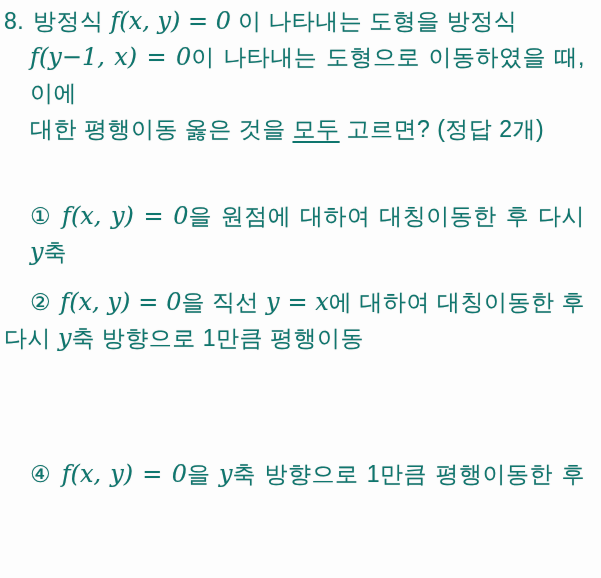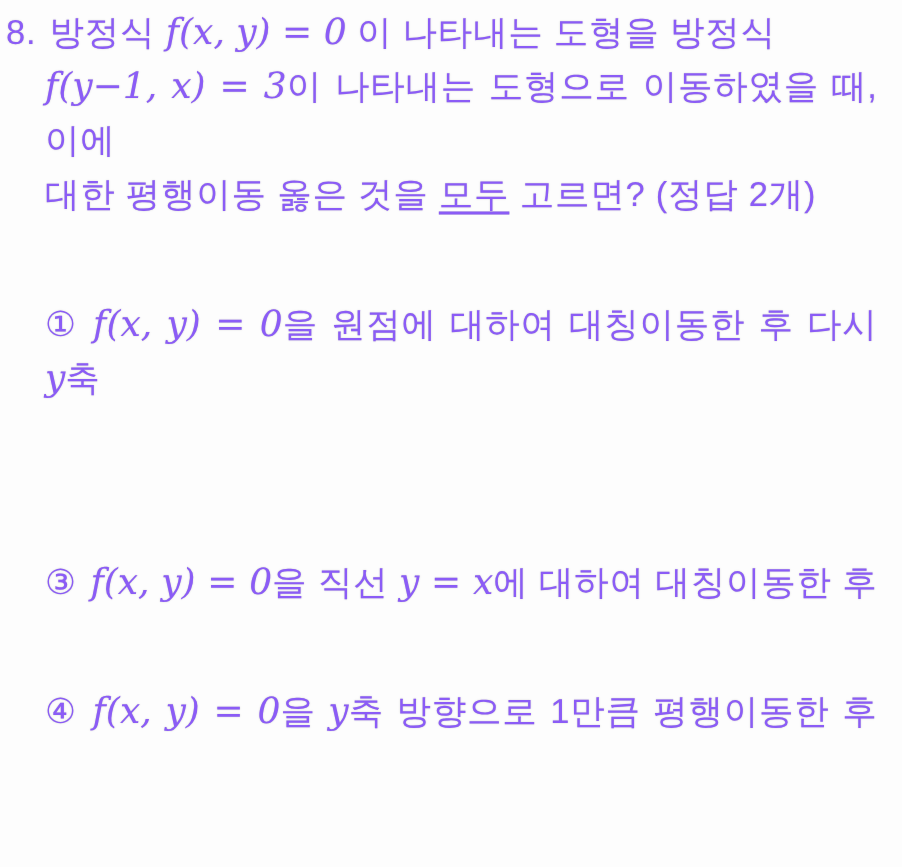--- a/index.html
+++ b/index.html
@@ -7,21 +7,21 @@
     padding: 0;
     background: #fdfdfd;
   }
   .page {
     position: relative;
     width: 601px;
     height: 488px;
     box-sizing: border-box;
     padding: 3px 16px 0 4px;
     background: #fdfdfd;
-    color: #8b5cf6;
+    color: #0f766e;
     font-family: "Liberation Sans", "DejaVu Sans", sans-serif;
     font-size: 23px;
     overflow: hidden;
     text-shadow: 0 0 1px rgba(90,90,90,0.35);
   }
   .line {
     line-height: 36px;
     white-space: nowrap;
     letter-spacing: 0.5px;
   }
@@ -54,35 +54,36 @@
   }
   .qnum { margin-right: 2px; }
 </style>
 </head>
 <body>
 
 <div class="page">
 
   <div class="stem">
     <div class="line"><span class="qnum">8.</span><span class="k"> 방정식 </span><span class="math">f(x, y) = 0</span><span class="k"> 이 나타내는 도형을 방정식</span></div>
-    <div class="line indent jl"><span class="math">f(y−1, x) = 3</span><span class="k">이 나타내는 도형으로 이동하였을 때, 이에</span></div>
+    <div class="line indent jl"><span class="math">f(y−1, x) = 0</span><span class="k">이 나타내는 도형으로 이동하였을 때, 이에</span></div>
     <div class="line indent"><span class="k">대한 평행이동 옳은 것을 </span><span class="k u">모두</span><span class="k"> 고르면? (정답 2개)</span></div>
   </div>
 
   <div class="choices">
 
     <div class="choice">
       <div class="line indent jl"><span class="marker">①</span><span class="math">f(x, y) = 0</span><span class="k">을 원점에 대하여 대칭이동한 후 다시 </span><span class="math">y</span><span class="k">축</span></div>
     </div>
 
     <div class="choice">
+      <div class="line indent jl"><span class="marker">②</span><span class="math">f(x, y) = 0</span><span class="k">을 직선 </span><span class="math">y = x</span><span class="k">에 대하여 대칭이동한 후</span></div>
+      <div class="line"><span class="k">다시 </span><span class="math">y</span><span class="k">축 방향으로 1만큼 평행이동</span></div>
     </div>
 
     <div class="choice">
-      <div class="line indent jl"><span class="marker">③</span><span class="math">f(x, y) = 0</span><span class="k">을 직선 </span><span class="math">y = x</span><span class="k">에 대하여 대칭이동한 후</span></div>
     </div>
 
     <div class="choice">
       <div class="line indent jl"><span class="marker">④</span><span class="math">f(x, y) = 0</span><span class="k">을 </span><span class="math">y</span><span class="k">축 방향으로 1만큼 평행이동한 후 다</span></div>
       <div class="line"><span class="k">시 직선 </span><span class="math">y = x</span><span class="k">에 대하여 평행이동</span></div>
     </div>
 
     <div class="choice">
       <div class="line indent jl"><span class="marker">⑤</span><span class="math">f(x, y) = 0</span><span class="k">을 </span><span class="math">x</span><span class="k">축 방향으로 1만큼 이동하였을 후</span></div>
 

